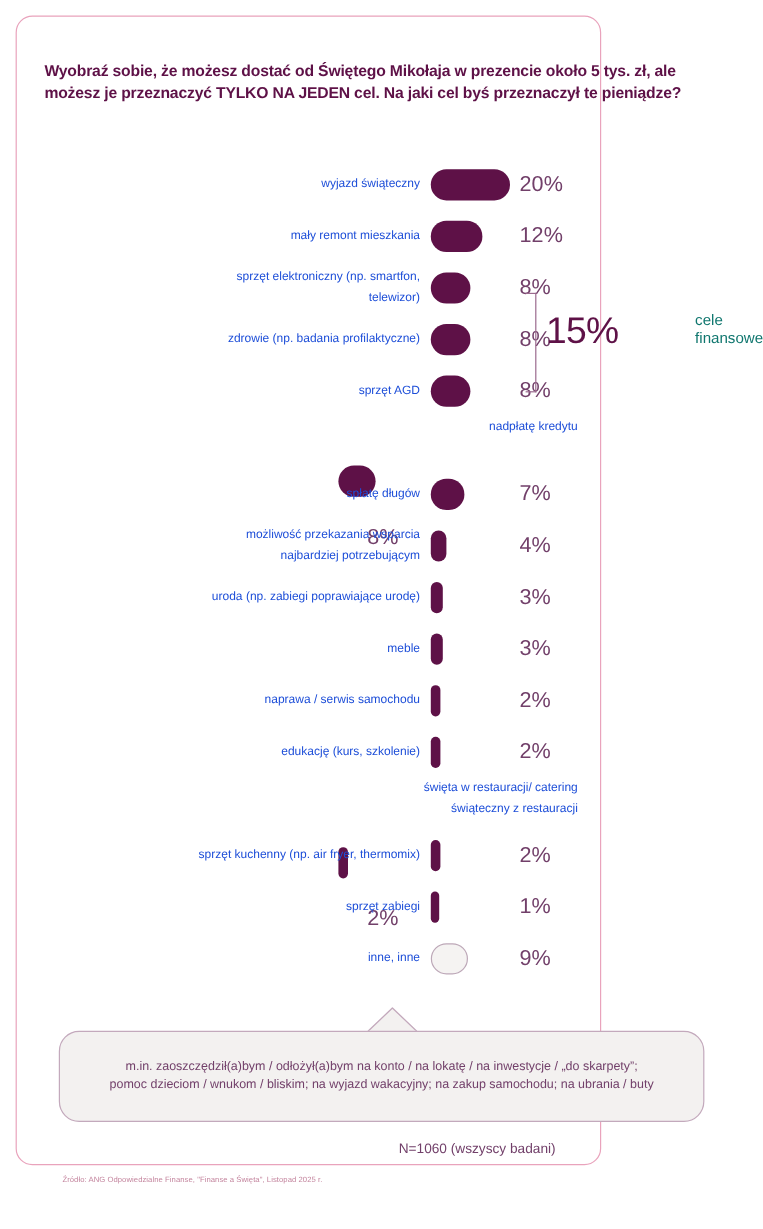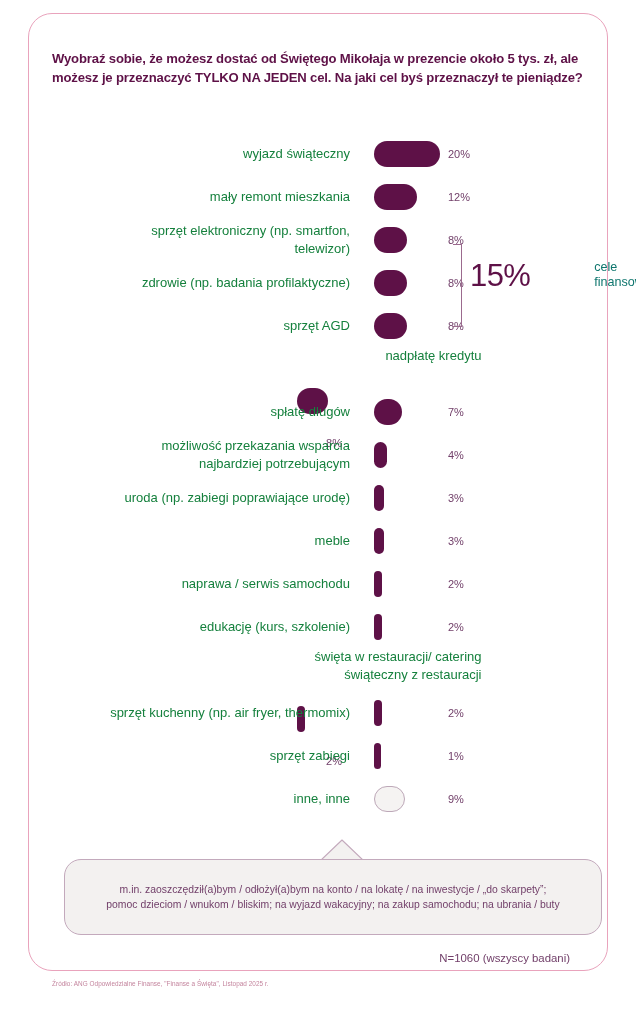--- a/index.html
+++ b/index.html
@@ -11,26 +11,26 @@
     width: 636px;
     height: 1024px;
     font-family: "Liberation Sans", sans-serif;
     position: relative;
     overflow: hidden;
   }
 
   
   #infographic-card {
     position: absolute;
-    left: 28px;
+    left: 13px;
     top: 13px;
-    width: 580px;
+    width: 488px;
     height: 958px;
     border: 1.6px solid #E9A3BC;
-    border-radius: 24px;
+    border-radius: 14px;
     box-sizing: border-box;
     background: #ffffff;
   }
 
   
   #chart-title {
     position: absolute;
     left: 23px;
     top: 35px;
     width: 545px;
@@ -51,25 +51,25 @@
   .chart-row {
     position: relative;
     display: flex;
     align-items: center;
     width: 100%;
     box-sizing: border-box;
   }
   .row-label {
     width: 345px;
     text-align: right;
-    padding-right: 24px;
-    box-sizing: border-box;
-    font-size: 13px;
+    padding-right: 9px;
+    box-sizing: border-box;
+    font-size: 10px;
     line-height: 17.5px;
-    color: #15803d;
+    color: #1d4ed8;
     white-space: pre-line;
   }
   .row-bar-wrap {
     position: relative;
     width: 72px;
     flex: 0 0 72px;
     height: 100%;
     display: flex;
     align-items: center;
   }
@@ -78,21 +78,21 @@
     background: #5E1147;
     border-radius: 13px;
     min-width: 7px;
   }
   .row-bar.hollow {
     background: #F5F3F2;
     border: 1.2px solid #BDA8B8;
     box-sizing: border-box;
   }
   .row-value {
-    font-size: 11px;
+    font-size: 18px;
     color: #72406A;
     white-space: nowrap;
     margin-left: 2px;
   }
 
   
   #finance-bracket {
     position: absolute;
     left: 424px;
     top: 230px;

